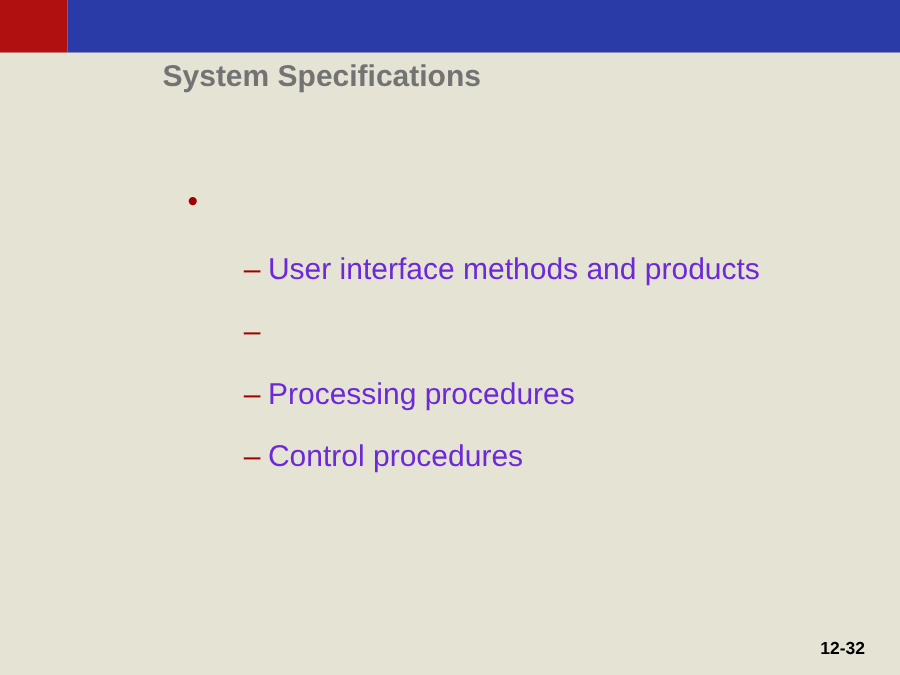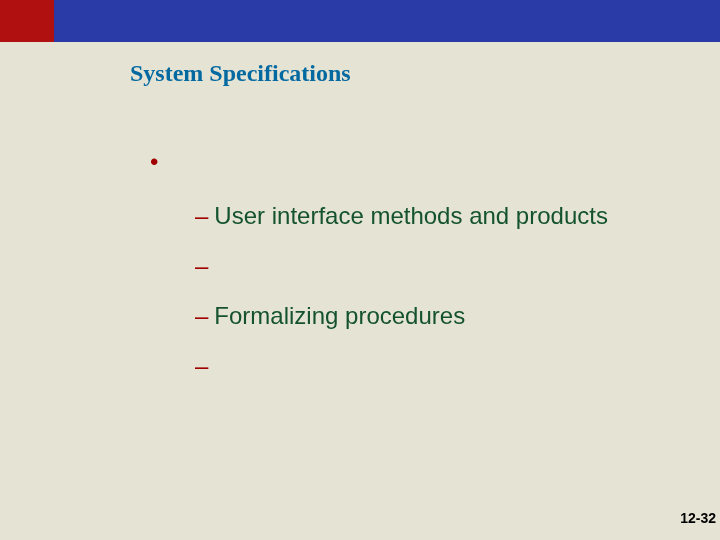--- a/index.html
+++ b/index.html
@@ -28,26 +28,25 @@
       height: 100%;
       background: #b01010;
     }
     .top-bar-blue {
       flex: 1;
       height: 100%;
       background: #2a3ba8;
     }
     .slide-title {
       position: absolute;
-      top: 60px;
+      top: 48px;
       left: 130px;
       font-size: 24px;
       font-weight: bold;
-      color: #0369a1;
-      font-family: Liberation Serif, serif;
+      color: #737373;
     }
     .content {
       position: absolute;
       top: 150px;
       left: 150px;
       right: 40px;
     }
     .bullet-line {
       display: flex;
       align-items: baseline;
@@ -70,27 +69,27 @@
       display: flex;
       align-items: baseline;
       margin-bottom: 22px;
     }
     .dash {
       color: #a00000;
       font-size: 24px;
       margin-right: 6px;
     }
     .sub-text {
-      color: #14532d;
+      color: #6d28d9;
       font-size: 24px;
     }
     .page-num {
       position: absolute;
       bottom: 14px;
-      right: 4px;
+      right: 28px;
       font-size: 14px;
       font-weight: bold;
       color: #000;
     }
   </style>
 </head>
 <body>
 
 <div class="top-bar">
   <div class="top-bar-red"></div>
@@ -106,21 +105,22 @@
   <div class="sub-list">
     <div class="sub-item">
       <span class="dash">–</span>
       <span class="sub-text">User interface methods and products</span>
     </div>
     <div class="sub-item">
       <span class="dash">–</span>
     </div>
     <div class="sub-item">
       <span class="dash">–</span>
-      <span class="sub-text">Formalizing procedures</span>
+      <span class="sub-text">Processing procedures</span>
     </div>
     <div class="sub-item">
       <span class="dash">–</span>
+      <span class="sub-text">Control procedures</span>
     </div>
   </div>
 </div>
 
 <div class="page-num">12-32</div>
 
 </body></html>

